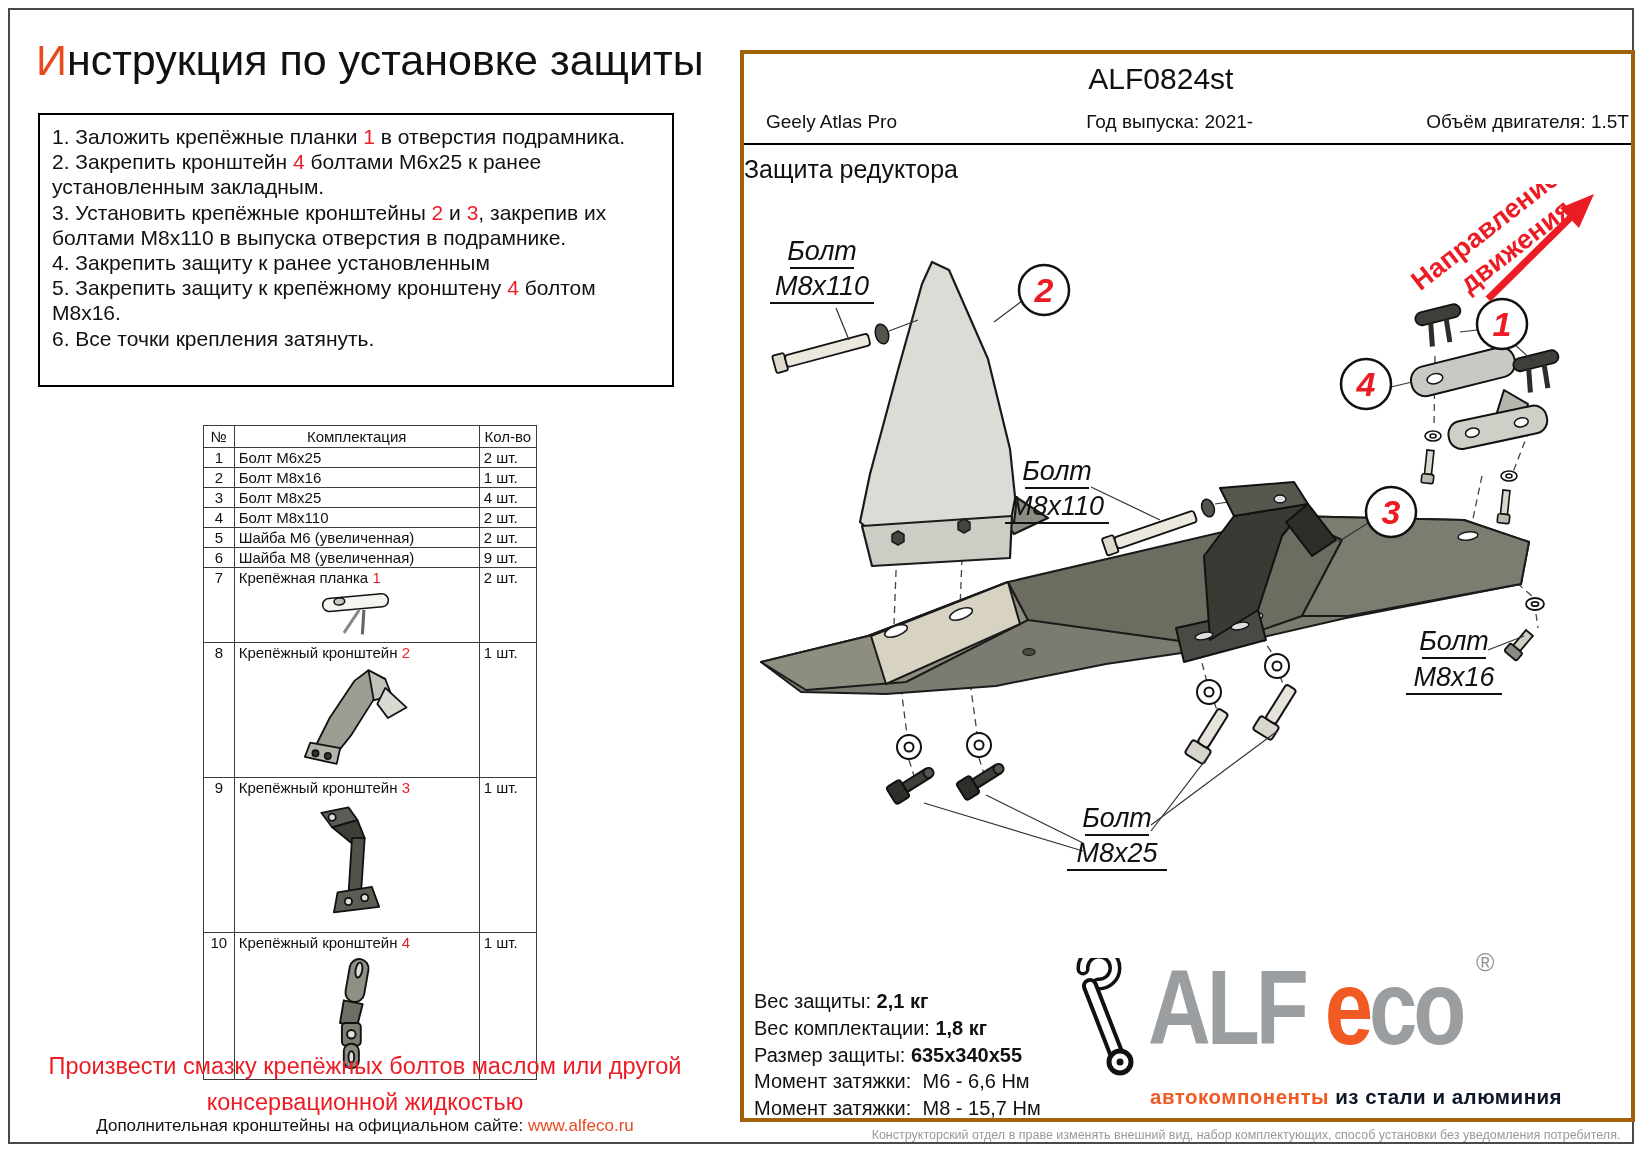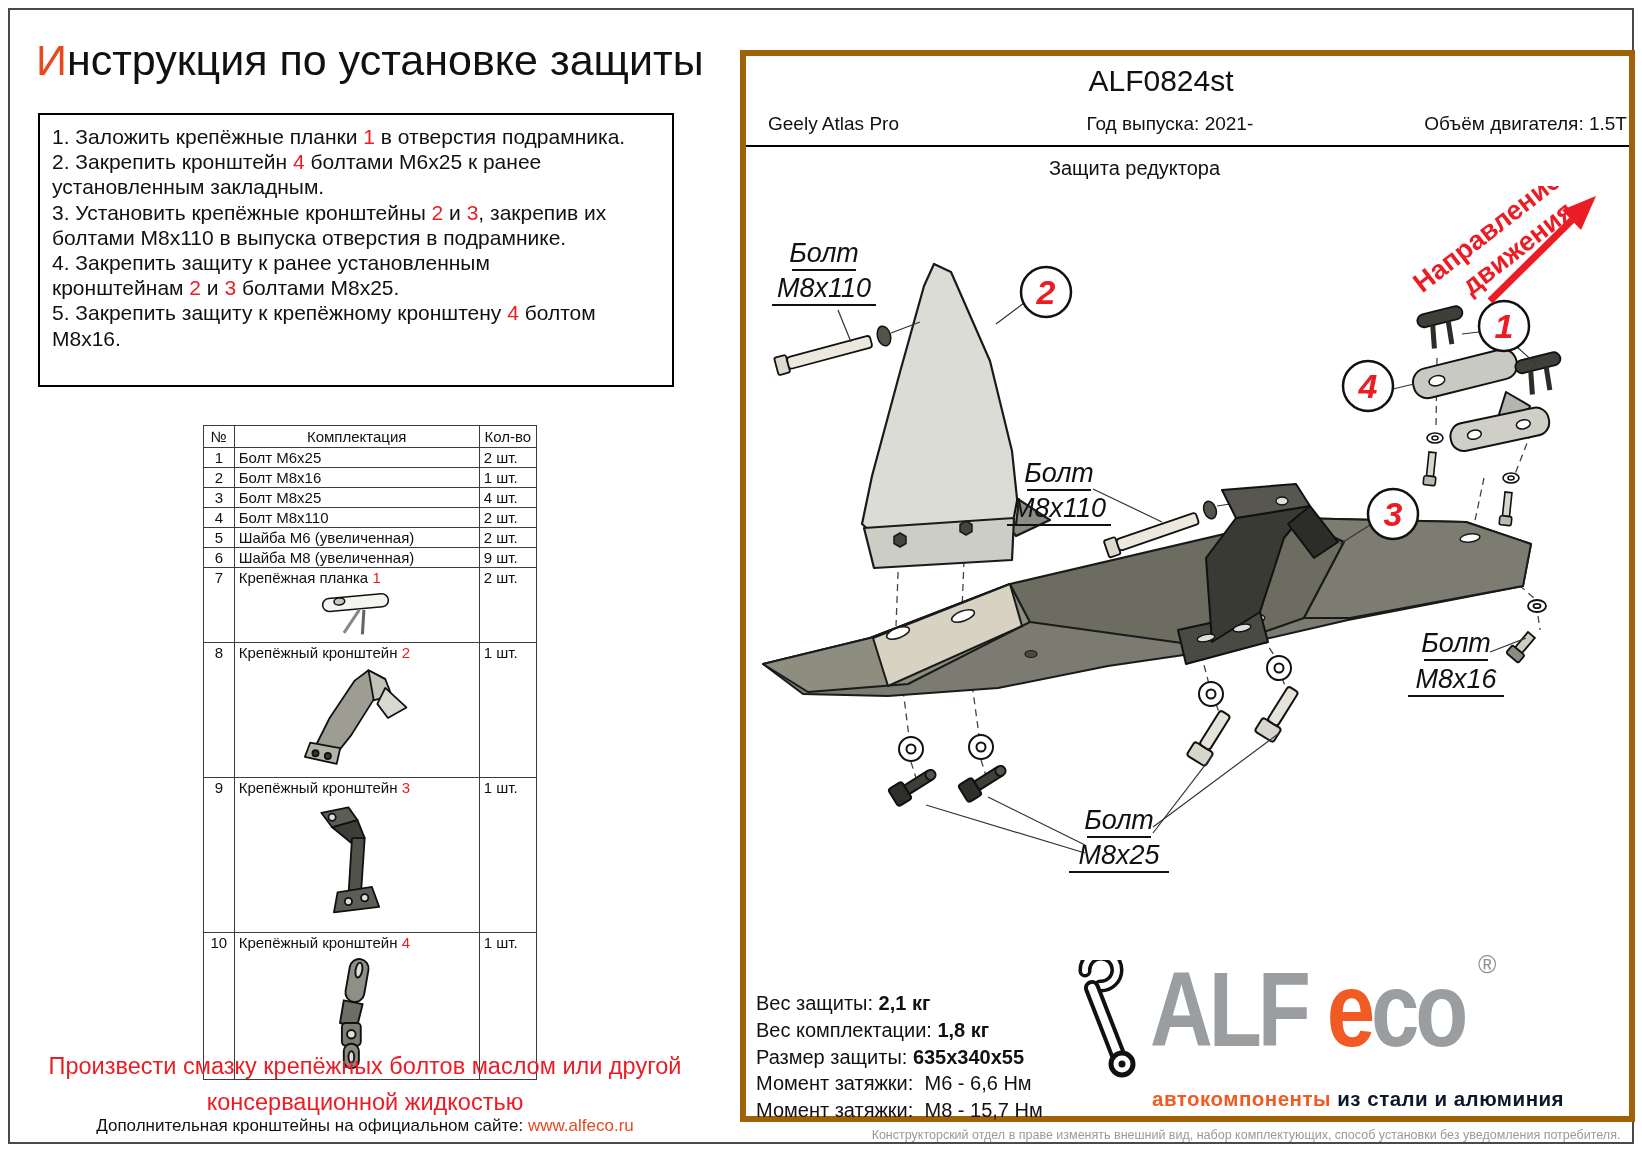--- a/index.html
+++ b/index.html
@@ -29,28 +29,28 @@
   .c-num{text-align:center;}
   .part-img{text-align:center;padding:4px 0 2px;}
   .warning{position:absolute;left:20px;top:1048px;width:690px;text-align:center;
        color:#ec1c24;font-size:23.5px;line-height:36px;}
   .site-line{position:absolute;left:20px;top:1116px;width:690px;text-align:center;
        font-size:17px;}
   .site-line a{color:#e8491d;text-decoration:none;}
 
   
   .panel{position:absolute;left:740px;top:50px;width:895px;height:1072px;
-       border:6px solid #a16207;box-sizing:border-box;background:#fff;}
+       border:4px solid #a16207;box-sizing:border-box;background:#fff;}
   .panel-code{position:absolute;top:8px;left:0;width:94%;text-align:center;font-size:30px;}
   .panel-sub{position:absolute;top:57px;left:0;width:100%;display:flex;font-size:19px;box-sizing:border-box;}
   .panel-sub .m{width:30%;padding-left:22px;box-sizing:border-box;}
   .panel-sub .y{width:36%;text-align:center;}
   .panel-sub .e{width:34%;text-align:right;padding-right:2px;box-sizing:border-box;}
   .panel-divider{position:absolute;top:89px;left:0;width:100%;border-bottom:2px solid #000;}
-  .panel-title{position:absolute;top:101px;left:0;width:88%;text-align:center;font-size:20px;}
+  .panel-title{position:absolute;top:101px;left:0;width:88%;text-align:left;font-size:25px;}
   .diagram{position:absolute;left:2px;top:130px;}
 
   .specs{position:absolute;left:10px;top:934px;font-size:20px;line-height:26.8px;}
   .spec-line{white-space:pre;}
 
   .logo{position:absolute;left:318px;top:890px;width:500px;height:180px;}
   .logo-text{position:absolute;left:86px;top:10px;font-size:106px;font-weight:bold;
        color:#9b9ea1;letter-spacing:-5px;line-height:1;white-space:nowrap;
        transform:scaleX(0.82);transform-origin:left top;}
   .logo-text .e{color:#f15a22;}
@@ -79,23 +79,23 @@
 </div>
 
 <div class="instr-box">
   <div>
       <div class="instr-line"><span>1. Заложить крепёжные планки </span><span class="red">1</span><span> в отверстия подрамника.</span></div>
       <div class="instr-line"><span>2. Закрепить кронштейн </span><span class="red">4</span><span> болтами М6х25 к ранее</span></div>
       <div class="instr-line"><span>установленным закладным.</span></div>
       <div class="instr-line"><span>3. Установить крепёжные кронштейны </span><span class="red">2</span><span> и </span><span class="red">3</span><span>, закрепив их</span></div>
       <div class="instr-line"><span>болтами М8х110 в выпуска отверстия в подрамнике.</span></div>
       <div class="instr-line"><span>4. Закрепить защиту к ранее установленным</span></div>
-      <div class="instr-line"><span>кронштейнам </span><span class="red">2</span><span> и </span><span class="red">3</span><span> болтами М8х25.</span></div>
       <div class="instr-line"><span>5. Закрепить защиту к крепёжному кронштену </span><span class="red">4</span><span> болтом</span></div>
       <div class="instr-line"><span> М8х16.</span></div>
+      <div class="instr-line"><span>6. Все точки крепления затянуть.</span></div>
     </div>
 </div>
 
 <table class="parts-table">
   <colgroup>
       <col class="col-num">
       <col class="col-name">
       <col class="col-qty">
     </colgroup>
   <thead>

